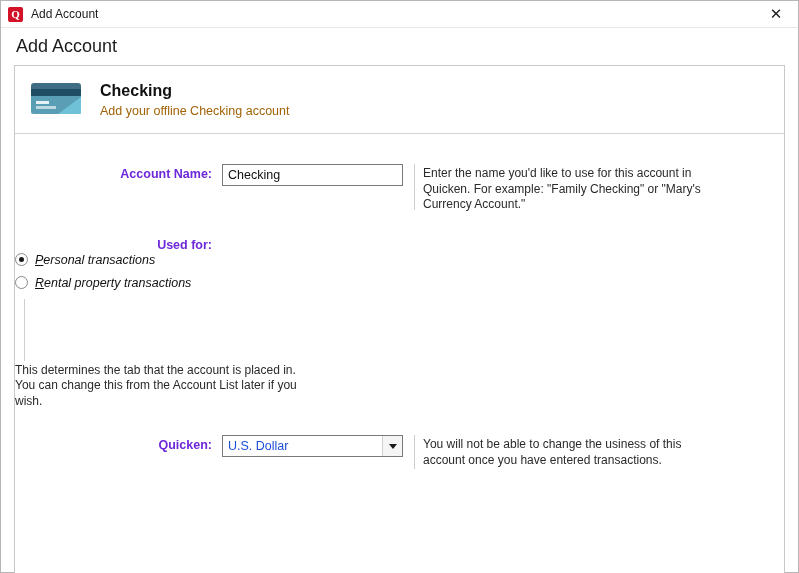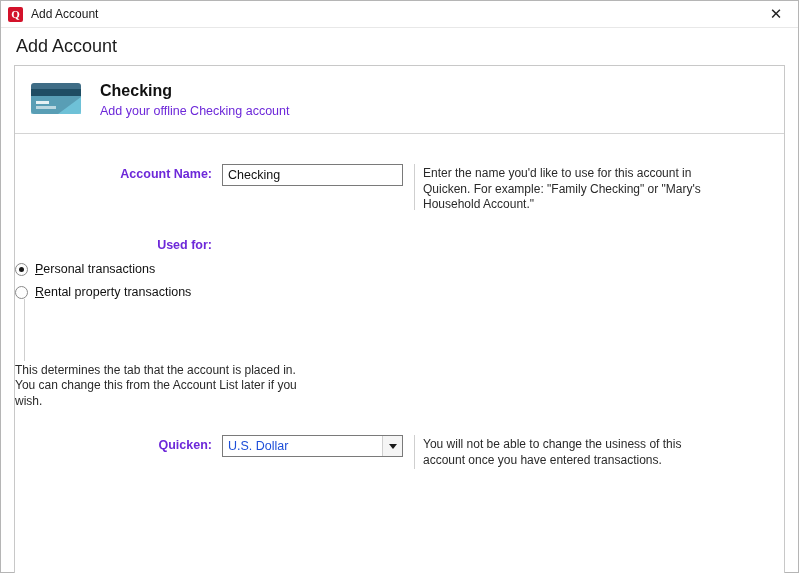--- a/index.html
+++ b/index.html
@@ -110,21 +110,21 @@
   }
   .card-head-text { display: flex; flex-direction: column; justify-content: center; }
   .card-title {
     font-size: 16px;
     font-weight: bold;
     color: #111111;
     margin-bottom: 4px;
   }
   .card-sub {
     font-size: 12.5px;
-    color: #6d28d9;
+    color: #a16207;
   }
 
   
   .form {
     padding-top: 30px;
     position: relative;
     flex: 1;
   }
   .row {
     display: flex;
@@ -171,23 +171,24 @@
     font-family: "Liberation Sans", sans-serif;
     font-size: 12.5px;
     padding: 0 5px;
     color: #111;
     outline: none;
   }
 
   .radio-list { margin-top: 1px; }
   .radio-item {
     display: flex;
-    align-items: flex-end;
+    align-items: flex-start;
     height: 23px;
     white-space: nowrap;
+    font-style: italic;
   }
   .radio {
     width: 13px;
     height: 13px;
     border-radius: 50%;
     border: 1px solid #8a8a8a;
     background: #fefefe;
     box-sizing: border-box;
     margin-right: 7px;
     position: relative;
@@ -326,21 +327,21 @@
       <div class="form">
 
         <div class="row" style="margin-bottom:22px;">
           <div class="label-col">Account Name:</div>
           <div class="field-col">
             <input class="text-input" type="text" value="Checking" style="">
           </div>
           <div class="divider-col">
               <div class="vline" style="height:46px;"></div>
             </div>
-          <div class="help-col">Enter the name you'd like to use for this account in Quicken. For example: "Family Checking" or "Mary's Household Account."</div>
+          <div class="help-col">Enter the name you'd like to use for this account in Quicken. For example: "Family Checking" or "Mary's Currency Account."</div>
         </div>
 
         <div class="row" style="margin-bottom:26px;flex-direction:column;">
           <div class="label-col">Used for:</div>
           <div class="field-col">
             <div class="radio-list">
               <div class="radio-item">
                 <span class="radio checked"></span>
                 <span class="radio-label"><u>P</u>ersonal transactions</span>
               </div>

